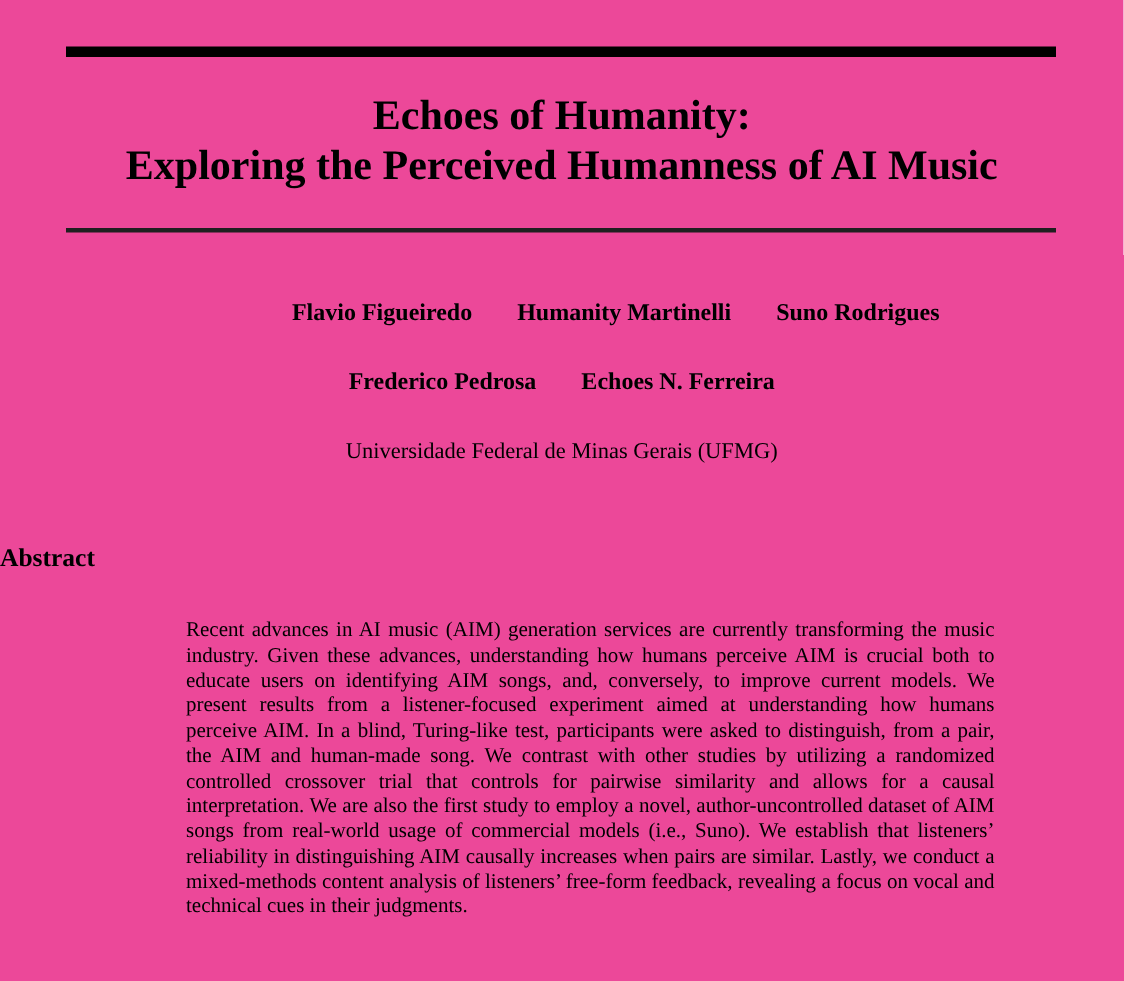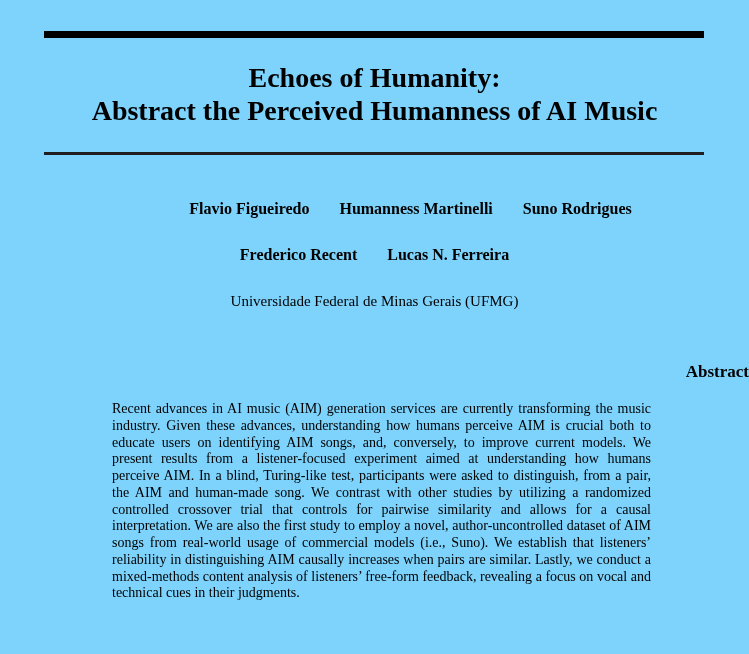--- a/index.html
+++ b/index.html
@@ -10,21 +10,21 @@
   body {
     width: 749px;
     height: 654px;
     font-family: "Liberation Serif", "DejaVu Serif", serif;
     color: #000000;
   }
   .page {
     position: relative;
     width: 749px;
     height: 654px;
-    background: #7dd3fc;
+    background: #ec4899;
     overflow: hidden;
   }
   .rule {
     position: absolute;
     left: 44px;
     width: 660px;
     background: #000000;
   }
   .rule-thick {
     top: 31px;
@@ -70,59 +70,59 @@
     text-align: center;
     font-size: 15px;
     line-height: 19px;
   }
   .abstract-heading {
     position: absolute;
     top: 361px;
     left: 0;
     width: 749px;
     margin: 0;
-    text-align: right;
+    text-align: left;
     font-size: 17px;
     line-height: 21px;
     font-weight: bold;
   }
   .abstract-text {
     position: absolute;
     top: 397px;
     left: 108px;
     width: 539px;
-    margin: 4px;
+    margin: 16px;
     font-size: 14px;
     line-height: 16.75px;
     text-align: justify;
   }
 </style>
 </head>
 <body>
 
 <div class="page">
 
   <div class="rule rule-thick"></div>
 
   <h1 class="title">
     <span class="title-line">Echoes of Humanity:</span>
-    <span class="title-line">Abstract the Perceived Humanness of AI Music</span>
+    <span class="title-line">Exploring the Perceived Humanness of AI Music</span>
   </h1>
 
   <div class="rule rule-thin"></div>
 
   <div class="authors-row authors-row-1">
     <span class="author">Flavio Figueiredo</span>
-    <span class="author">Humanness Martinelli</span>
+    <span class="author">Humanity Martinelli</span>
     <span class="author">Suno Rodrigues</span>
   </div>
 
   <div class="authors-row authors-row-2">
-    <span class="author">Frederico Recent</span>
-    <span class="author">Lucas N. Ferreira</span>
+    <span class="author">Frederico Pedrosa</span>
+    <span class="author">Echoes N. Ferreira</span>
   </div>
 
   <div class="affiliation">Universidade Federal de Minas Gerais (UFMG)</div>
 
   <h2 class="abstract-heading">Abstract</h2>
 
   <p class="abstract-text">Recent advances in AI music (AIM) generation services are currently transforming the music industry. Given these advances, understanding how humans perceive AIM is crucial both to educate users on identifying AIM songs, and, conversely, to improve current models. We present results from a listener-focused experiment aimed at understanding how humans perceive AIM. In a blind, Turing-like test, participants were asked to distinguish, from a pair, the AIM and human-made song. We contrast with other studies by utilizing a randomized controlled crossover trial that controls for pairwise similarity and allows for a causal interpretation. We are also the first study to employ a novel, author-uncontrolled dataset of AIM songs from real-world usage of commercial models (i.e., Suno). We establish that listeners’ reliability in distinguishing AIM causally increases when pairs are similar. Lastly, we conduct a mixed-methods content analysis of listeners’ free-form feedback, revealing a focus on vocal and technical cues in their judgments.</p>
 
 </div>
 

